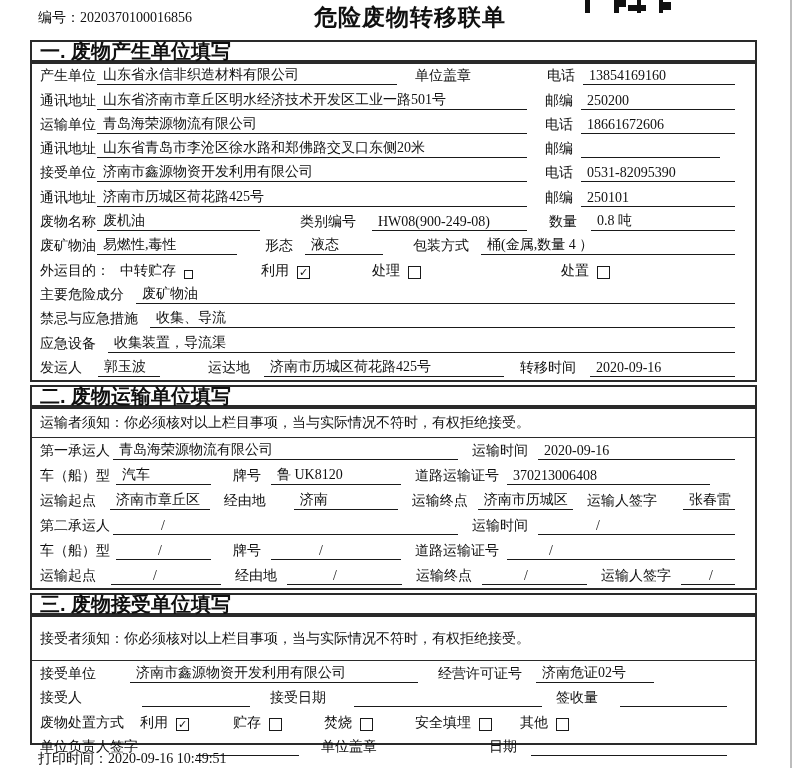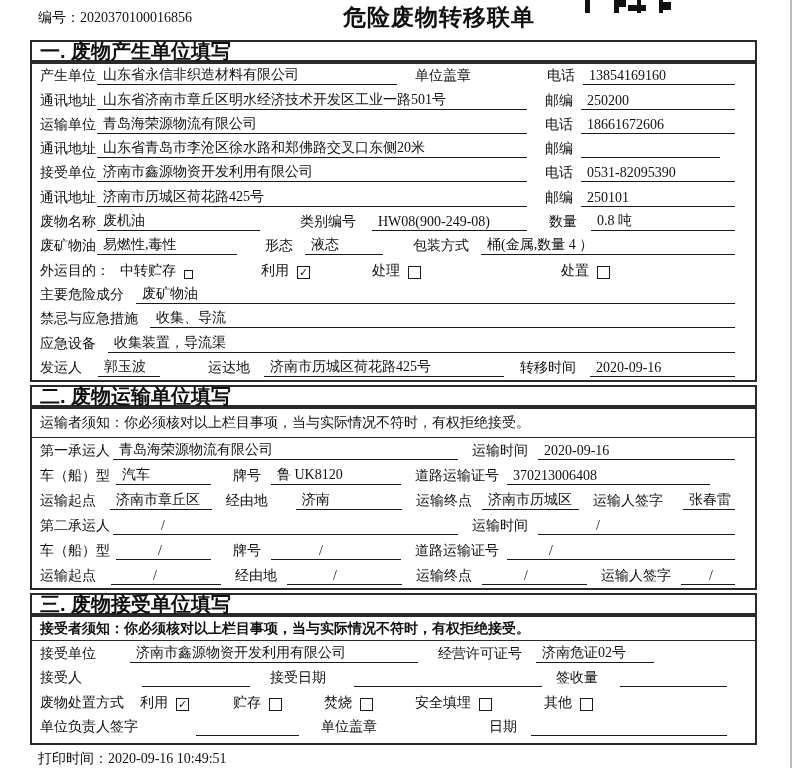--- a/index.html
+++ b/index.html
@@ -1,34 +1,34 @@
 <!DOCTYPE html>
 <html><head>
 <meta charset="utf-8">
 <style>
   html,body{margin:0;padding:0;background:#fff;}
   .page{position:relative;width:796px;height:768px;background:#ffffff;overflow:hidden;
         font-family:"Liberation Serif","DejaVu Serif",serif;font-size:14px;color:#101010;}
   .serial{position:absolute;left:38px;top:9px;white-space:nowrap;}
-  .doc-title{position:absolute;left:343px;top:2px;font-family:"Liberation Sans","DejaVu Sans",sans-serif;
+  .doc-title{position:absolute;left:314px;top:2px;font-family:"Liberation Sans","DejaVu Sans",sans-serif;
         font-weight:bold;font-size:23px;letter-spacing:1px;white-space:nowrap;}
   .qr{position:absolute;left:585px;top:0;width:88px;height:13px;overflow:hidden;}
   .qr div{position:absolute;background:#111;}
   .qr .h{background:transparent;border:5px solid #111;}
   .edge{position:absolute;left:790px;top:0;width:2px;height:768px;background:#bdbdbd;}
   .box{position:absolute;left:30px;width:727px;border:2px solid #2a2a2a;box-sizing:border-box;background:#fff;}
   .ttl{font-family:"Liberation Sans","DejaVu Sans",sans-serif;font-weight:bold;font-size:20px;
         line-height:17px;padding:1px 0 0 8px;white-space:nowrap;}
   .row{display:flex;align-items:flex-end;padding:0 20px 3px 8px;box-sizing:border-box;}
   .s1row{height:24.3px;}.s2row{height:25px;}.s3row{height:24.5px;}
   .lbl{white-space:nowrap;}
   .val{border-bottom:1.5px solid #1a1a1a;white-space:nowrap;padding:0 4px 0 6px;box-sizing:border-box;min-height:17px;}
   .fill{flex:1;}
   .notice{display:flex;align-items:center;padding:0 8px;border-bottom:1.5px solid #2a2a2a;box-sizing:border-box;}
-  .n2{height:29px;}.n3{height:24px;font-weight:bold;}
+  .n2{height:29px;}.n3{height:44px;}
   .cb{display:inline-flex;align-items:center;justify-content:center;width:13px;height:13px;
       border:1.5px solid #1a1a1a;box-sizing:border-box;font-size:11px;line-height:1;
       margin:0 0 1px 8px;font-family:"DejaVu Sans",sans-serif;flex:none;}
   .cbs{width:9px;height:9px;margin-bottom:1px;}
   .footer{position:absolute;left:38px;top:750px;white-space:nowrap;}
 </style>
 </head>
 <body>
 
 <div class="page">
@@ -158,21 +158,21 @@
       <span class="val fill" style="margin-left:8px;margin-right:25px;">370213006408</span>
     </div>
     <div class="row s2row">
       <span class="lbl" style="width:57px;">运输起点</span>
       <span class="val" style="width:110px;margin-left:14px;">济南市章丘区</span>
       <span class="lbl" style="margin-left:14px;">经由地</span>
       <span class="val" style="width:115px;margin-left:28px;">济南</span>
       <span class="lbl" style="margin-left:14px;">运输终点</span>
       <span class="val" style="width:105px;margin-left:10px;">济南市历城区</span>
       <span class="lbl" style="margin-left:14px;">运输人签字</span>
-      <span class="val fill" style="margin-left:20px;">张春雷</span>
+      <span class="val fill" style="margin-left:26px;">张春雷</span>
     </div>
     <div class="row s2row">
       <span class="lbl" style="width:73px;">第二承运人</span>
       <span class="val" style="width:345px;padding-left:48px;">/</span>
       <span class="lbl" style="margin-left:14px;">运输时间</span>
       <span class="val fill" style="margin-left:10px;padding-left:58px;">/</span>
     </div>
     <div class="row s2row">
       <span class="lbl" style="width:76px;">车（船）型</span>
       <span class="val" style="width:95px;padding-left:42px;">/</span>
@@ -218,21 +218,21 @@
     <div class="row s3row">
       <span class="lbl">废物处置方式</span>
       <span class="lbl" style="margin-left:16px;">利用</span>
       <span class="cb">✓</span>
       <span class="lbl" style="margin-left:44px;">贮存</span>
       <span class="cb"></span>
       <span class="lbl" style="margin-left:42px;">焚烧</span>
       <span class="cb"></span>
       <span class="lbl" style="margin-left:42px;">安全填埋</span>
       <span class="cb"></span>
-      <span class="lbl" style="margin-left:52px;">其他</span>
+      <span class="lbl" style="margin-left:28px;">其他</span>
       <span class="cb"></span>
     </div>
     <div class="row s3row">
       <span class="lbl">单位负责人签字</span>
       <span class="val" style="width:103px;margin-left:58px;"></span>
       <span class="lbl" style="margin-left:22px;">单位盖章</span>
       <span class="lbl" style="margin-left:112px;">日期</span>
       <span class="val fill" style="margin-left:14px;margin-right:8px;"></span>
     </div>
   </div>

